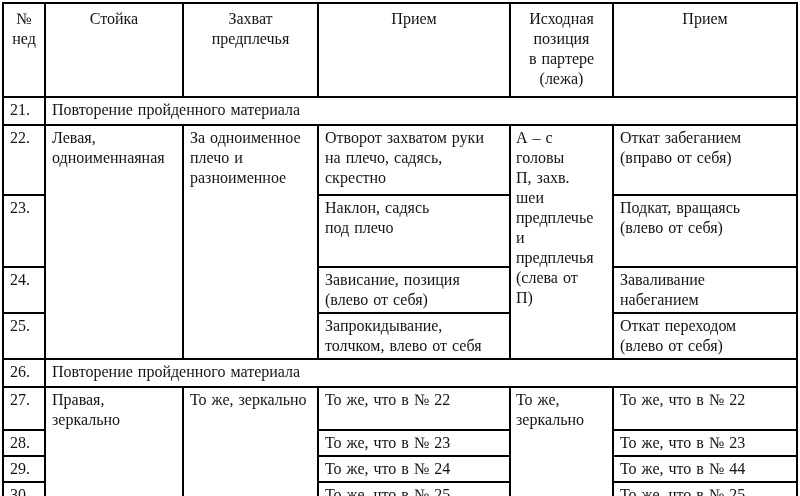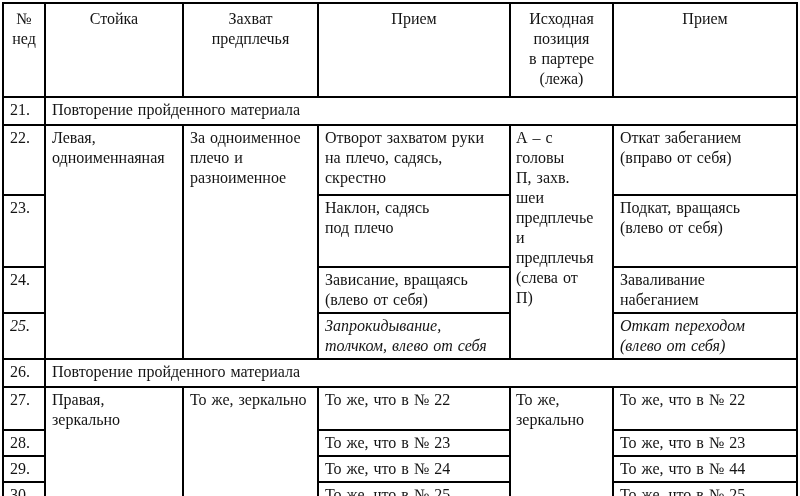--- a/index.html
+++ b/index.html
@@ -30,21 +30,21 @@
   .span-cell { padding-left: 30px; }
   .nt { border-top: none; }
   .nb { border-bottom: none; }
   .vb { vertical-align: bottom; padding-bottom: 7px; }
   .vm { vertical-align: middle; padding-top: 0; padding-bottom: 0; }
   tr.h-head  { height: 94px; }
   tr.h-r21   { height: 28px; }
   tr.h-r22   { height: 70px; margin-left: 36px; }
   tr.h-r23   { height: 72px; }
   tr.h-r24   { height: 46px; }
-  tr.h-r25   { height: 41px; font-style: italic; }
+  tr.h-r25   { height: 41px; }
   tr.h-r26   { height: 28px; margin-top: 44px; }
   tr.h-r27   { height: 43px; }
   tr.h-r28   { height: 24px; }
   tr.h-r29   { height: 24px; }
   tr.h-r30   { height: 19px; }
 </style>
 </head>
 <body>
 
 <div class="page">
@@ -100,21 +100,21 @@
     <tr class="h-r23">
       <td class="num nt nb vb">23.</td>
       <td class="vb">Наклон, садясь
 под плечо</td>
       <td class="vb">Подкат, вращаясь
 (влево от себя)</td>
     </tr>
 
     <tr class="h-r24">
       <td class="num nt nb">24.</td>
-      <td>Зависание, вращаясь
+      <td>Зависание, позиция
 (влево от себя)</td>
       <td>Заваливание
 набеганием</td>
     </tr>
 
     <tr class="h-r25">
       <td class="num nt">25.</td>
       <td>Запрокидывание,
 толчком, влево от себя</td>
       <td>Откат переходом

